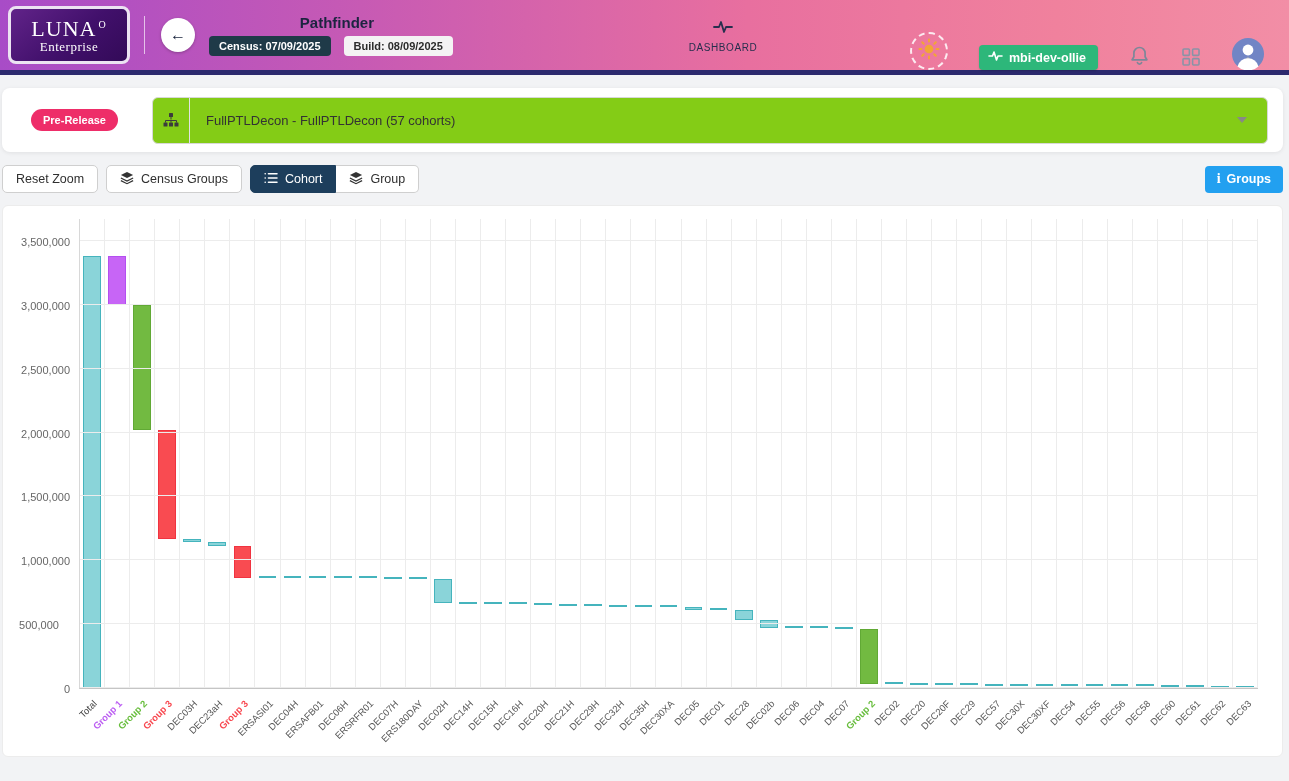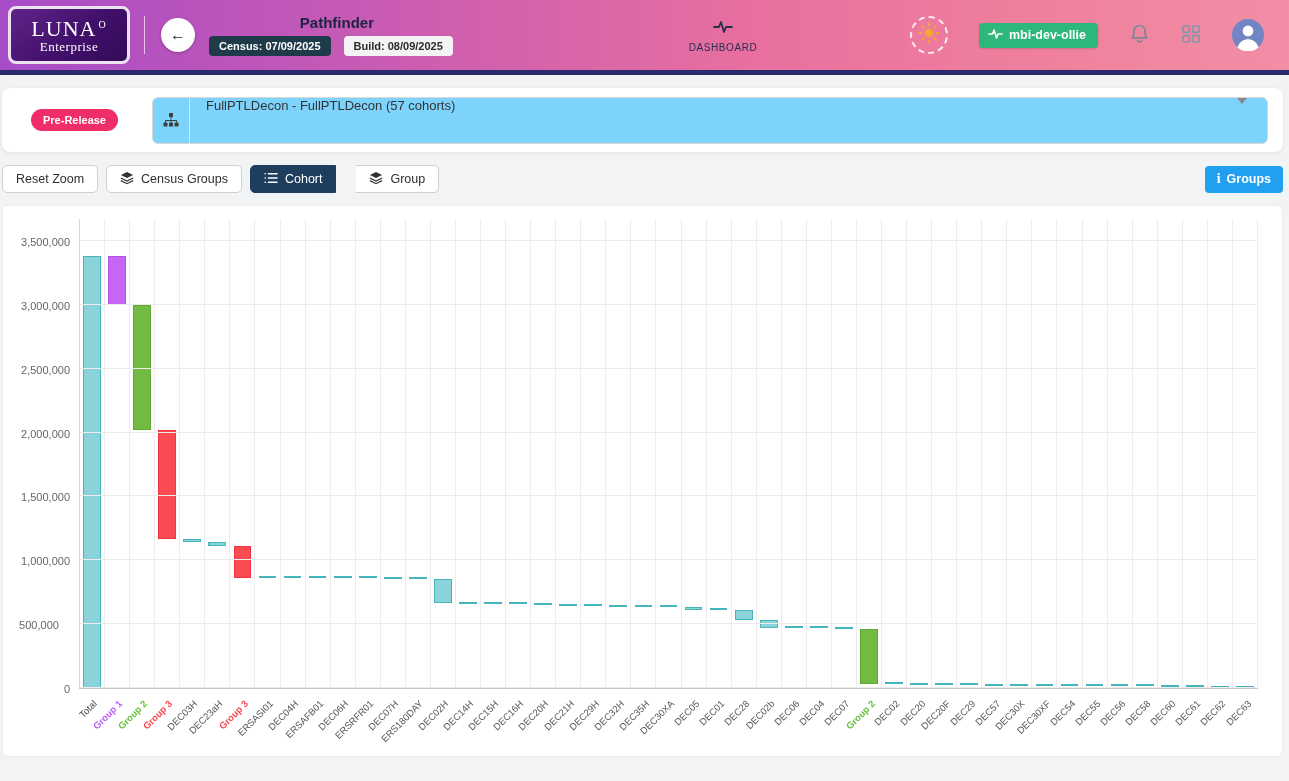--- a/index.html
+++ b/index.html
@@ -22,51 +22,51 @@
     box-shadow:0 1px 3px rgba(0,0,0,.25); }
   .title-block { margin-left:14px; display:flex; flex-direction:column; align-items:center; }
   .app-title { font-size:15px; font-weight:bold; color:#1c2440; margin-bottom:5px;padding-left:12px; }
   .badge-row { display:flex; gap:13px; }
   .hbadge { font-size:11px; font-weight:bold; padding:4px 10px; border-radius:4px; white-space:nowrap; }
   .badge-dark { background:#1f3a48; color:#fff; }
   .badge-light { background:#f4f2f4; color:#2b2b2b; }
   .dashboard { position:absolute; left:676px; top:19px; width:94px; display:flex; flex-direction:column;
     align-items:center; color:#272f4e; cursor:pointer; }
   .dashboard-label { font-size:10px; letter-spacing:.6px; margin-top:3px; }
-  .right-cluster { position:absolute; right:25px; top:0; height:70px; display:flex; align-items:center; gap:31px; }
+  .right-cluster { position:absolute; right:25px; top:0; height:70px; display:flex; align-items:flex-end; gap:31px; }
   .sun-wrap { width:38px; height:38px; border:2px dashed rgba(255,255,255,.85); border-radius:50%;
     display:flex; align-items:center; justify-content:center; cursor:pointer; }
   .user-badge { background:#2db77a; color:#fff; font-size:12.5px; font-weight:bold; height:25px;
     padding:0 12px 0 9px; border-radius:4px; display:flex; align-items:center; gap:6px; cursor:pointer;
     box-shadow:0 1px 2px rgba(0,0,0,.15); }
   .icon-btn { background:none; border:none; cursor:pointer; display:flex; align-items:center; }
   .grid-icon svg rect { fill:none; stroke:#8a93a6; stroke-width:1.6; }
   .avatar { width:32px; height:32px; border-radius:50%; cursor:pointer; }
 
   
   .title-card { margin:13px 6px 0 2px; height:64px; background:#fff; border-radius:8px;
     box-shadow:0 1px 4px rgba(0,0,0,.08); display:flex; align-items:center; padding:0 15px; }
   .page-title { font-size:21px; font-weight:bold; color:#222c5e; }
   .pre-release { background:#ee2d69; color:#fff; font-size:11px; font-weight:bold;
     padding:5px 12px; border-radius:13px; margin-left:14px; }
   .hier-select { margin-left:34px; flex:1; height:47px; border:1px solid #d8d8d8; border-radius:6px;
-    display:flex; position:relative; cursor:pointer; background:#7dd3fc; }
+    display:flex; align-items:center; position:relative; cursor:pointer; background:#84cc16; }
   .select-icon { width:37px; height:100%; display:flex; align-items:center; justify-content:center;
     border-right:1px solid #e2e2e2; }
   .select-text { padding-left:16px; font-size:13px; color:#333; }
   .select-caret { position:absolute; right:20px; width:0; height:0;
     border-left:5px solid transparent; border-right:5px solid transparent; border-top:6px solid #888; }
 
   
   .toolbar { margin:13px 6px 0 2px; display:flex; align-items:center; }
   .btn { height:28px; background:#fff; border:1px solid #cfcfcf; border-radius:5px; font-size:12.5px;
     color:#2f2f2f; display:flex; align-items:center; gap:7px; padding:0 13px; cursor:pointer;
     font-family:"Liberation Sans", sans-serif; }
   .btn + .btn, .btn-group { margin-left:8px; }
-  .btn-group { display:flex;gap:20px; }
+  .btn-group { display:flex; }
   .btn-group .btn { margin-left:0; }
   .btn-group .btn:first-child { border-radius:5px 0 0 5px; }
   .btn-group .btn:last-child { border-radius:0 5px 5px 0; border-left:none; }
   .btn-active { background:#1d3e5c; color:#fff; border-color:#1d3e5c; }
   .btn-groups { margin-left:auto; height:27px; background:#22a0f0; color:#fff; border:none;
     border-radius:4px; font-size:12.5px; font-weight:bold; display:flex; align-items:center; gap:6px;
     padding:0 12px; cursor:pointer; }
   .info-i { font-family:"Liberation Serif", serif; font-weight:bold; font-size:14px; font-style:normal; }
 
   

